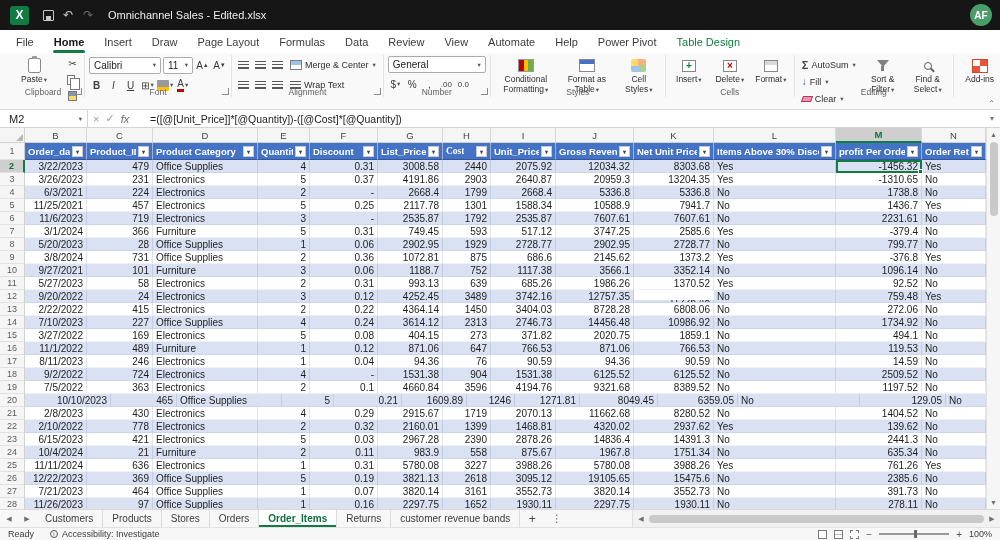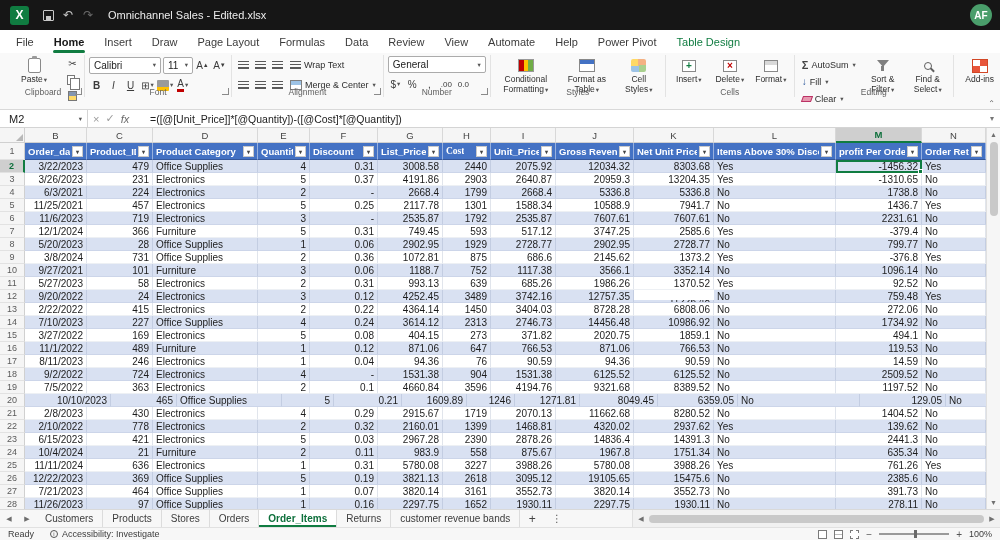--- a/index.html
+++ b/index.html
@@ -236,38 +236,38 @@
         <span class="sicon">
             <span class="ln"></span>
           </span>
         <span class="sicon">
             <span class="ln"></span>
           </span>
         <span class="sicon">
             <span class="ln"></span>
           </span>
         <span class="sbtn">
-            <span class="ln"></span>
-            <span>Wrap Text</span>
-          </span>
-      </div>
-      <div class="fontrow">
-        <span class="sicon">
-            <span class="ln"></span>
-          </span>
-        <span class="sicon">
-            <span class="ln"></span>
-          </span>
-        <span class="sicon">
-            <span class="ln"></span>
-          </span>
-        <span class="sbtn">
             <span class="i-merge"></span>
             <span>Merge &amp; Center</span>
             <span class="caret">▾</span>
+          </span>
+      </div>
+      <div class="fontrow">
+        <span class="sicon">
+            <span class="ln"></span>
+          </span>
+        <span class="sicon">
+            <span class="ln"></span>
+          </span>
+        <span class="sicon">
+            <span class="ln"></span>
+          </span>
+        <span class="sbtn">
+            <span class="ln"></span>
+            <span>Wrap Text</span>
           </span>
       </div>
     </div>
     <div class="glabel">Alignment</div>
     <div class="launcher"></div>
   </div>
 
   <div class="rgroup">
     <div class="col">
       <div class="ddbox" style="width:98px">
@@ -541,21 +541,21 @@
         <div class="cell ar" style="width: 48px;">1792</div>
         <div class="cell ar" style="width: 65px;">2535.87</div>
         <div class="cell ar" style="width: 78px;">7607.61</div>
         <div class="cell ar" style="width: 80px;">7607.61</div>
         <div class="cell al" style="width: 122px;">No</div>
         <div class="cell ar" style="width: 86px;">2231.61</div>
         <div class="cell al" style="width: 64px;">No</div>
       </div>
       <div class="grow plain">
         <div class="rn">7</div>
-        <div class="cell ar" style="width: 62px;">12/1/2024</div>
+        <div class="cell ar" style="width: 62px;">3/1/2024</div>
         <div class="cell ar" style="width: 66px;">366</div>
         <div class="cell al" style="width: 105px;">Furniture</div>
         <div class="cell ar" style="width: 52px;">5</div>
         <div class="cell ar" style="width: 68px;">0.31</div>
         <div class="cell ar" style="width: 65px;">749.45</div>
         <div class="cell ar" style="width: 48px;">593</div>
         <div class="cell ar" style="width: 65px;">517.12</div>
         <div class="cell ar" style="width: 78px;">3747.25</div>
         <div class="cell ar" style="width: 80px;">2585.6</div>
         <div class="cell al" style="width: 122px;">Yes</div>

